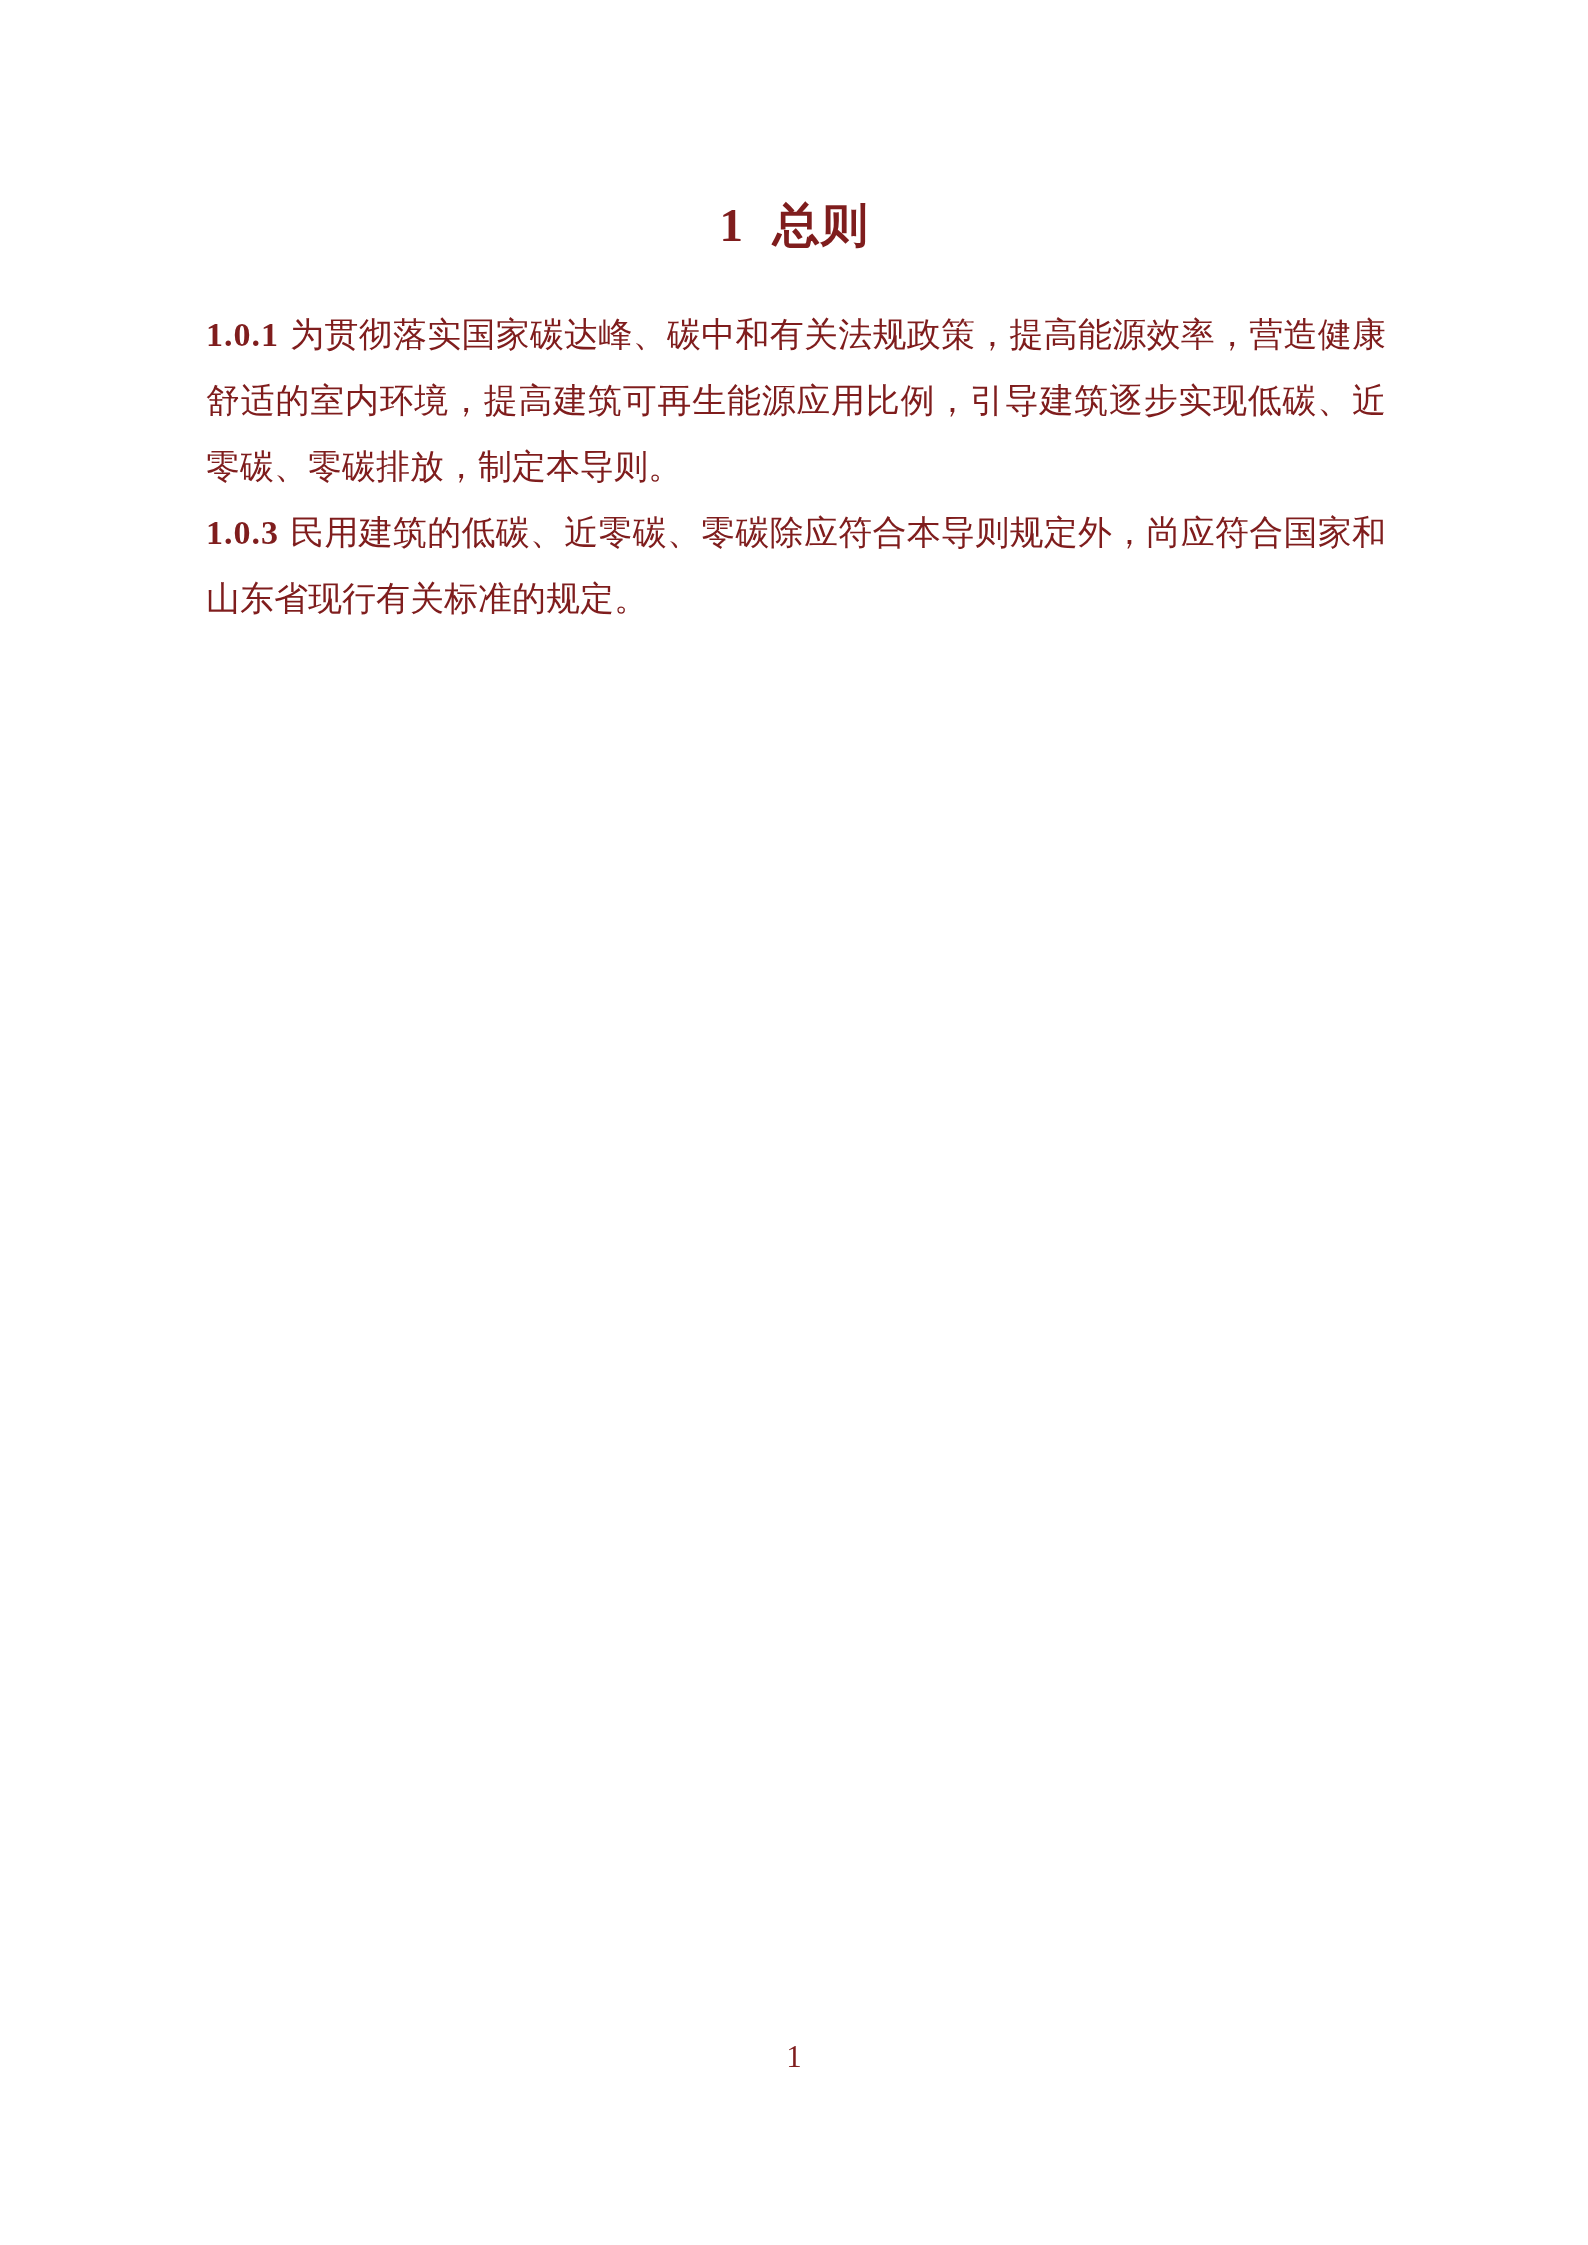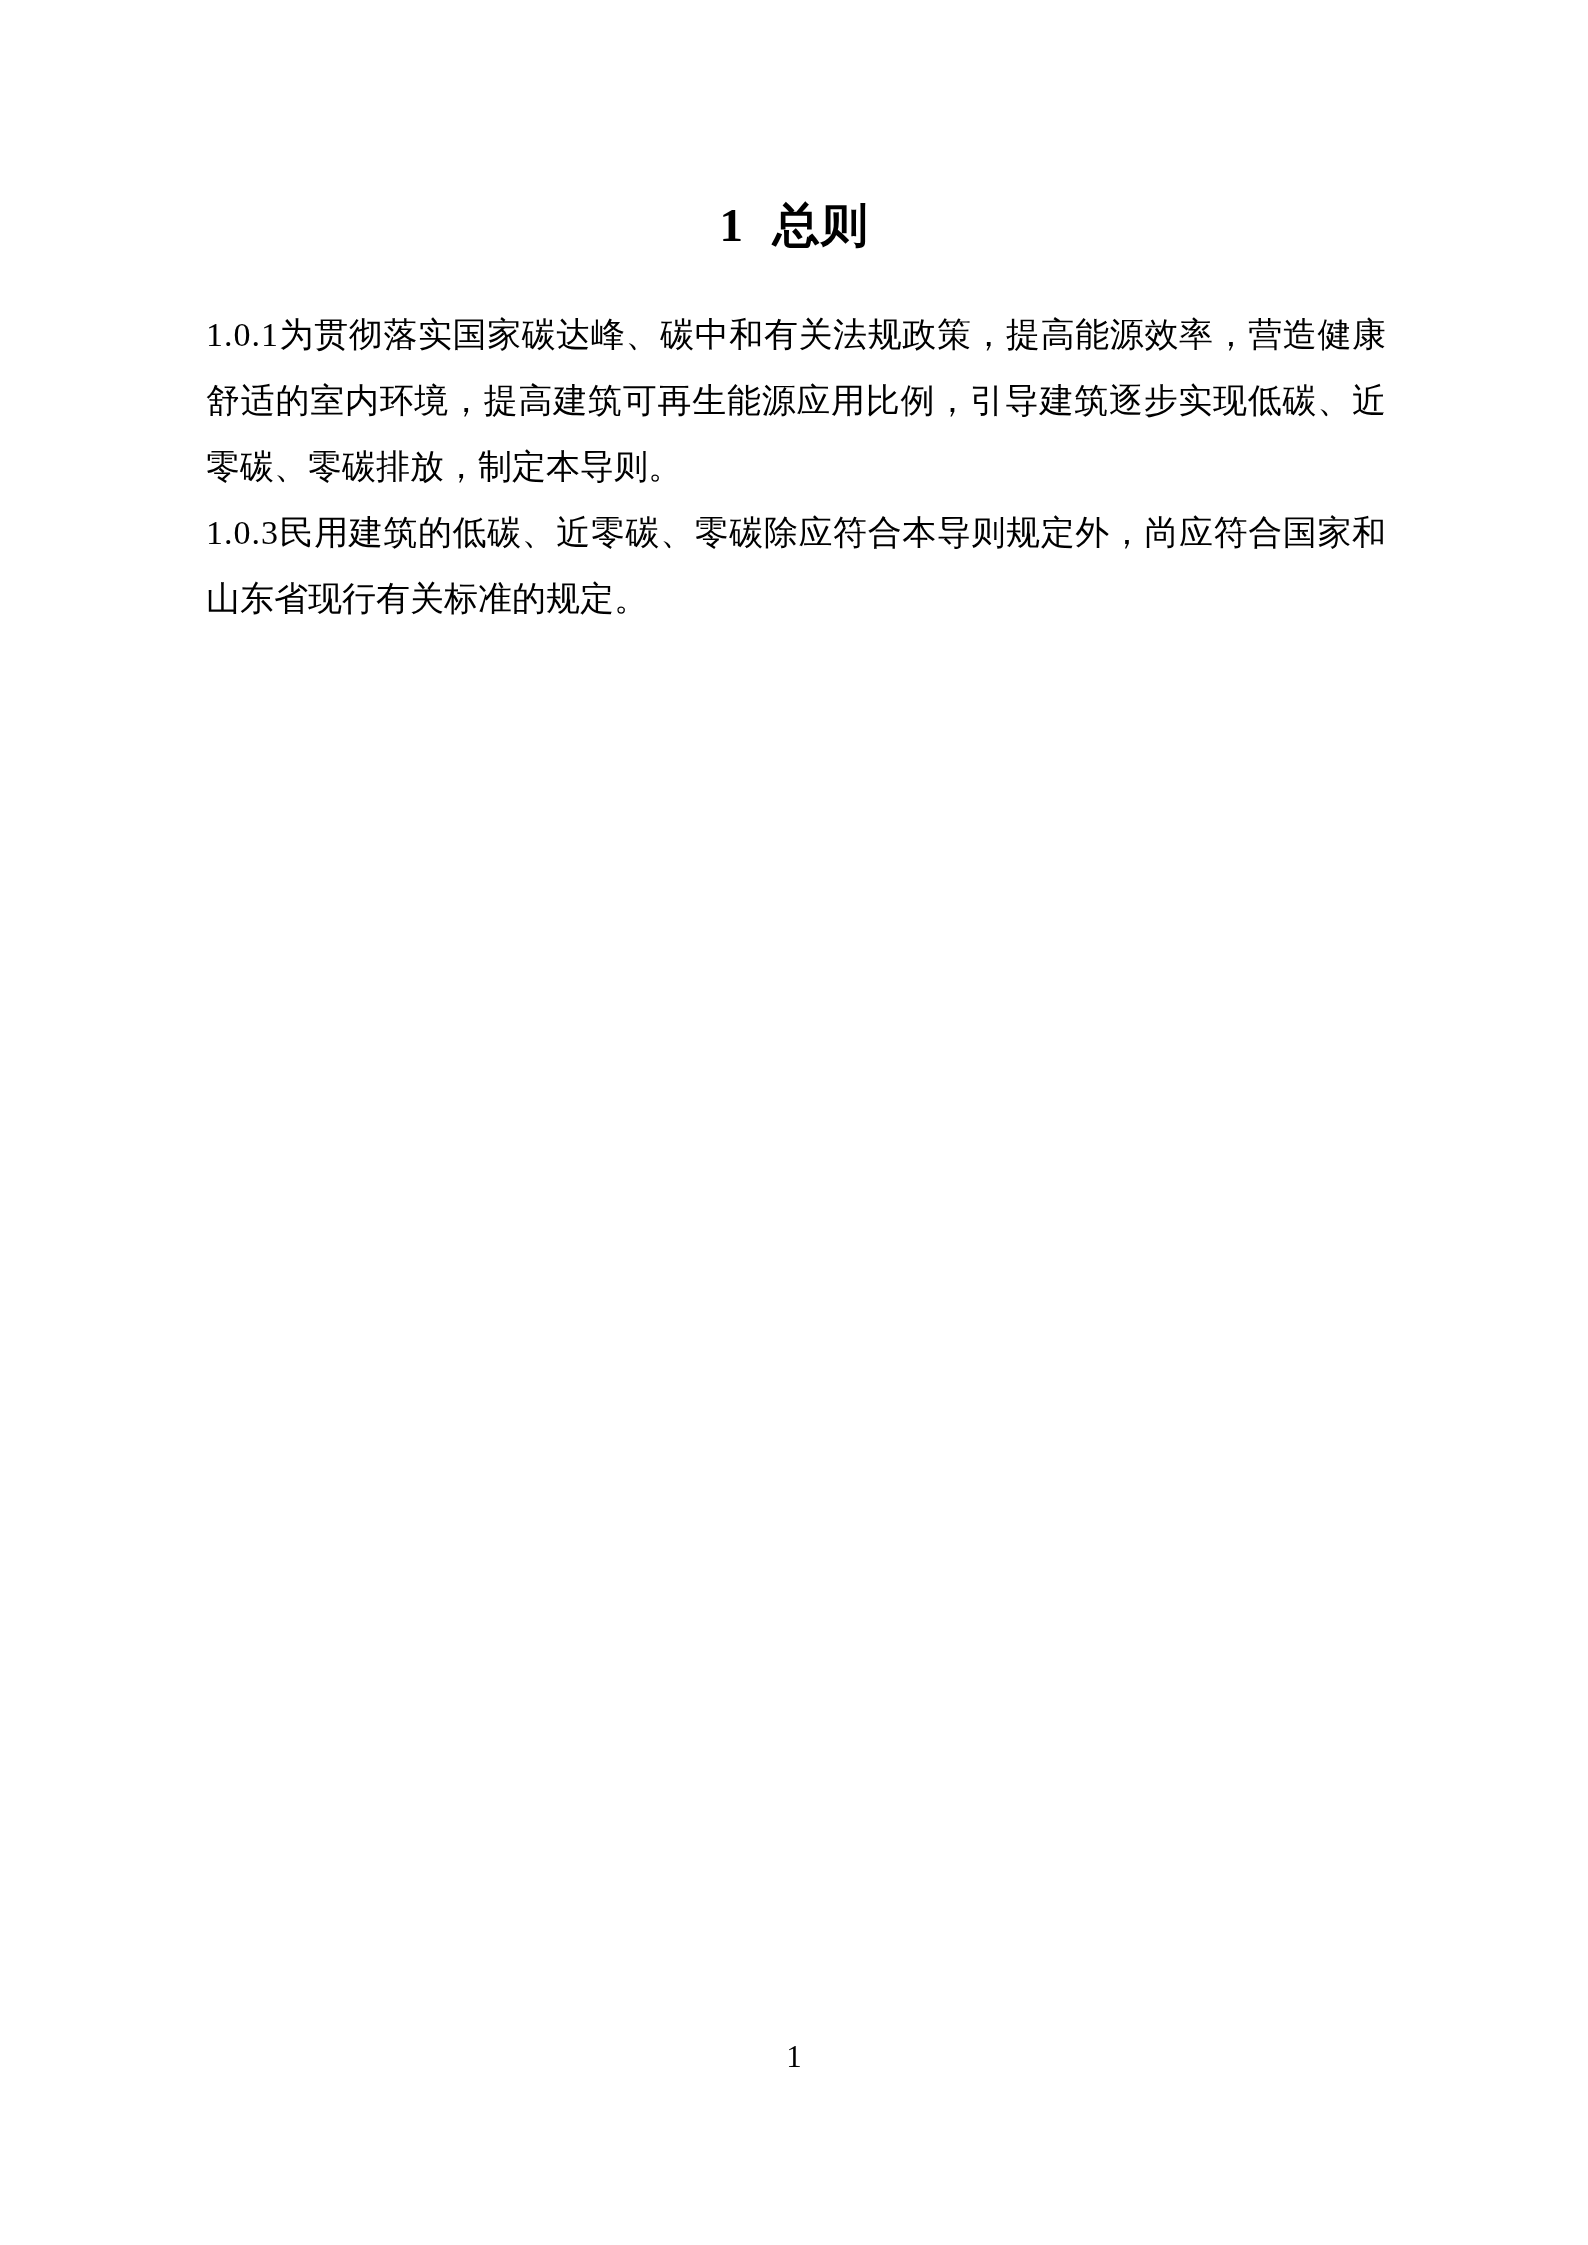--- a/index.html
+++ b/index.html
@@ -5,21 +5,21 @@
   html, body {
     margin: 0;
     padding: 0;
     background: #ffffff;
   }
   .page {
     position: relative;
     width: 1588px;
     height: 2245px;
     background: #ffffff;
-    color: #000000;
+    color: #7f1d1d;
     font-family: "Liberation Serif", "DejaVu Serif", serif;
     overflow: hidden;
   }
   .doc-title {
     position: absolute;
     top: 196px;
     left: 0;
     width: 100%;
     margin: 0;
     text-align: center;
@@ -38,21 +38,22 @@
     font-size: 34px;
     line-height: 66px;
     text-align: justify;
     text-justify: inter-ideograph;
   }
   .clause {
     margin: 0;
     padding: 0;
   }
   .clause-number {
-    font-weight: normal;
+    font-weight: bold;
+    margin-right: 11px;
     letter-spacing: 1px;
   }
   .page-number {
     position: absolute;
     top: 2038px;
     left: 0;
     width: 100%;
     text-align: center;
     font-size: 31px;
     line-height: 1.2;

